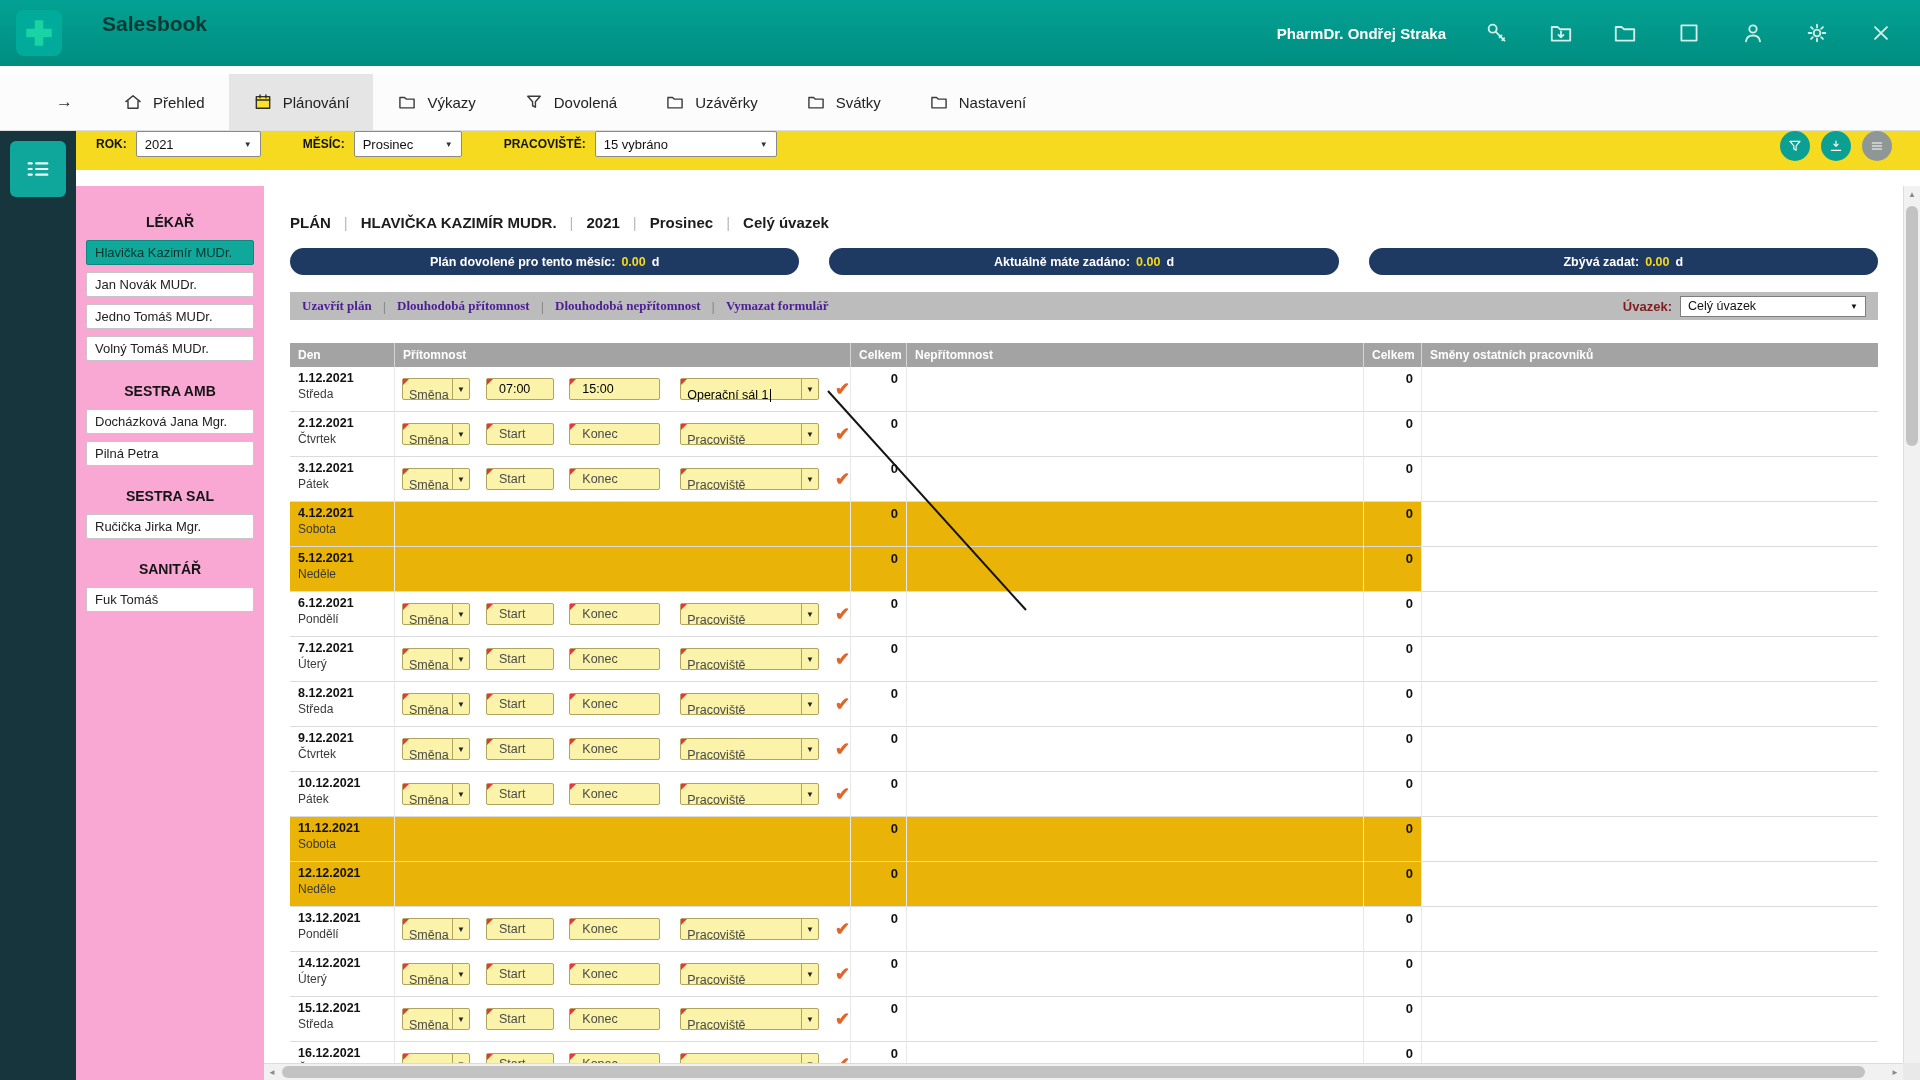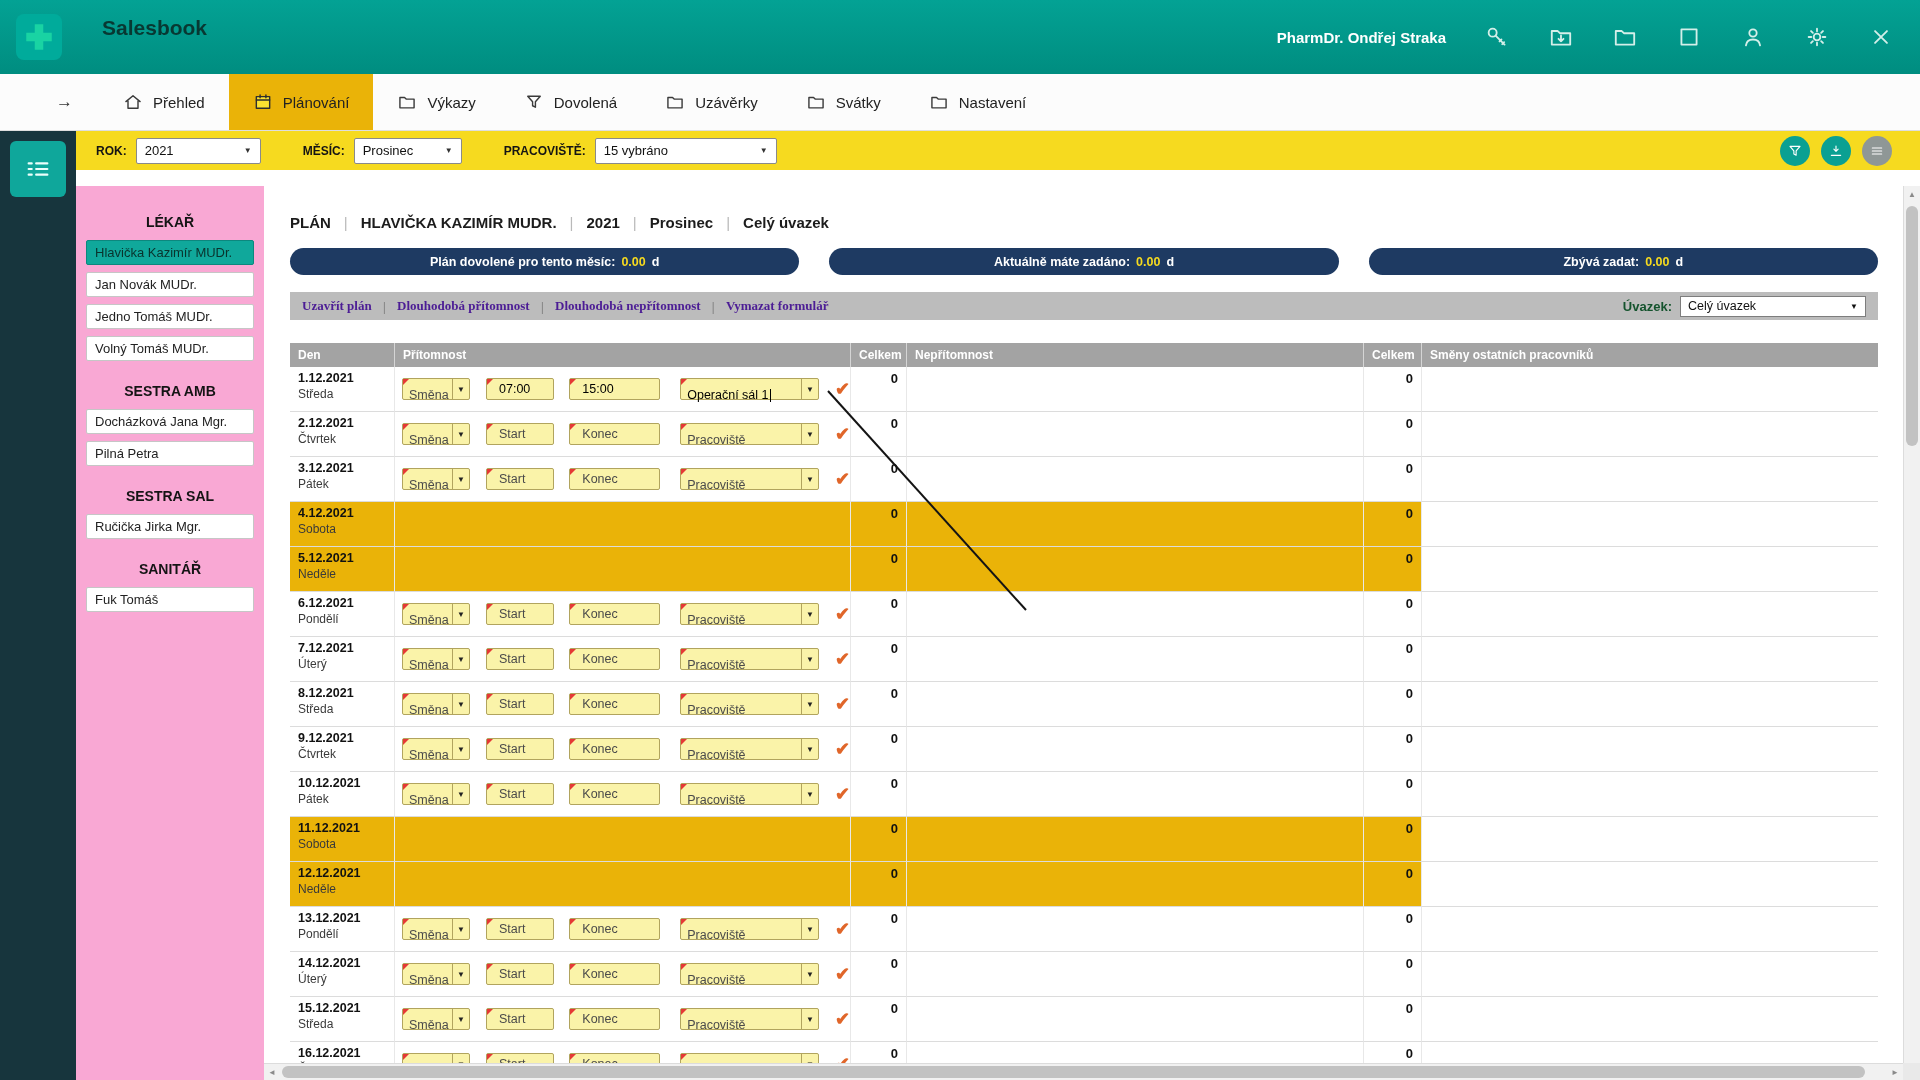--- a/index.html
+++ b/index.html
@@ -1,45 +1,45 @@
 <!DOCTYPE html>
 <html><head>
 <meta charset="utf-8">
 <style>
   * { margin:0; padding:0; box-sizing:border-box; }
   html,body { background:#fff; }
   body { font-family:"Liberation Sans", sans-serif; }
   .app { position:relative; width:1920px; height:1080px; overflow:hidden; background:#fff; }
 
   
-  .topbar{position:absolute;left:0;top:0;width:1920px;height:74px;
+  .topbar{position:absolute;left:0;top:0;width:1920px;height:66px;
     background:linear-gradient(180deg,#03a294,#008d80);display:flex;align-items:center;}
   .logo{width:46px;height:46px;margin-left:16px;display:flex;align-items:center;justify-content:center;
     background:#00ab9b;border-radius:8px;}
   .logo svg{width:34px;height:34px;}
   .app-title{margin-left:40px;font-size:21px;font-weight:bold;color:#083832;position:relative;top:-9px;}
   .topbar-right{margin-left:auto;display:flex;align-items:center;gap:38px;margin-right:26px;}
   .username{color:#fff;font-size:15px;font-weight:bold;white-space:nowrap;}
   .tb-icons{display:flex;align-items:center;gap:38px;}
   .tb-icon{width:26px;height:26px;color:#d4efe9;cursor:pointer;display:flex;}
   .tb-icon svg{width:100%;height:100%;}
 
   
   .navbar{position:absolute;left:0;top:74px;width:1920px;height:57px;background:#fcfcfc;
     border-bottom:1px solid #dedede;display:flex;align-items:center;}
   .nav-collapse{margin-left:56px;font-size:17px;color:#333;cursor:pointer;}
   .nav-tabs{display:flex;height:100%;margin-left:26px;}
   .tab{display:flex;align-items:center;gap:10px;padding:0 24px;font-size:15px;color:#222;cursor:pointer;white-space:nowrap;}
-  .tab.active{background:#eab308;}
+  .tab.active{background:#e5e5e5;}
   .tab-icn{display:flex;width:20px;height:20px;color:#3a3a3a;}
   .tab-icn svg{width:100%;height:100%;}
 
   
   .filterbar{position:absolute;left:76px;top:131px;width:1844px;height:39px;background:#f6da1f;
-    display:flex;align-items:center;padding-left:20px;}
+    display:flex;align-items:flex-start;padding-left:20px;}
   .filter-fields{display:flex;align-items:center;}
   .ffield{display:flex;align-items:center;margin-right:42px;}
   .flabel{font-size:12px;font-weight:bold;color:#141414;margin-right:9px;white-space:nowrap;}
   .fselect{height:26px;background:#fff;border:1px solid #8a8a8a;border-radius:2px;display:flex;
     align-items:center;padding:0 8px;font-size:13px;color:#111;cursor:pointer;}
   .fselect .caret{margin-left:auto;font-size:8px;color:#333;padding-left:10px;}
   .fselect.w1{width:125px}.fselect.w2{width:108px}.fselect.w3{width:182px}
   .fb-actions{margin-left:auto;margin-right:28px;display:flex;gap:11px;}
   .circle-btn{width:30px;height:30px;border-radius:50%;display:flex;align-items:center;justify-content:center;
     color:#fff;cursor:pointer;}
@@ -69,21 +69,21 @@
   .pills{position:absolute;left:26px;top:62px;width:1588px;display:flex;gap:30px;}
   .pill{flex:1;height:27px;background:#1e3a62;border-radius:14px;display:flex;align-items:center;
     justify-content:center;gap:6px;font-size:12.5px;color:#fff;font-weight:bold;}
   .pill .val{color:#f6da1f;}
   .toolbar{position:absolute;left:26px;top:106px;width:1588px;height:28px;background:#bcbcbc;
     display:flex;align-items:center;padding:0 12px;font-size:13px;}
   .toolbar-actions{display:flex;align-items:center;}
   .toolbar .action{font-weight:bold;color:#4c1d95;cursor:pointer;white-space:nowrap;font-family:Liberation Serif, serif;}
   .toolbar .sep{color:#8a8a8a;margin:0 11px;}
   .toolbar-right{margin-left:auto;display:flex;align-items:center;gap:8px;}
-  .uvazek-label{font-weight:bold;color:#14532d;}
+  .uvazek-label{font-weight:bold;color:#7f1d1d;}
   .uvazek-select{width:186px;height:21px;background:#fff;border:1px solid #7d7d7d;display:flex;
     align-items:center;padding:0 7px;font-size:12.5px;color:#111;cursor:pointer;}
   .uvazek-select .caret{margin-left:auto;font-size:8px;}
 
   
   .thead{position:absolute;left:26px;top:157px;width:1588px;height:24px;display:grid;
     grid-template-columns:105px 456px 56px 457px 58px 456px;background:#a3a3a3;}
   .th{font-size:12px;font-weight:bold;color:#fff;line-height:24px;padding-left:8px;
     border-right:1px solid rgba(255,255,255,.55);white-space:nowrap;overflow:hidden;}
   .th:last-child{border-right:none;}

